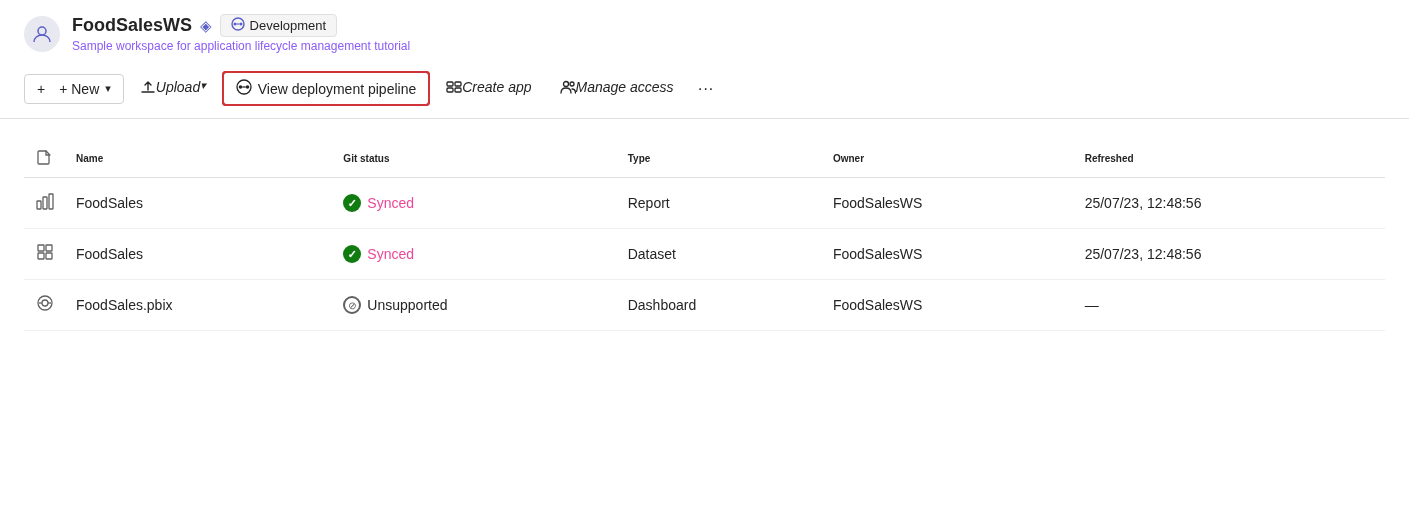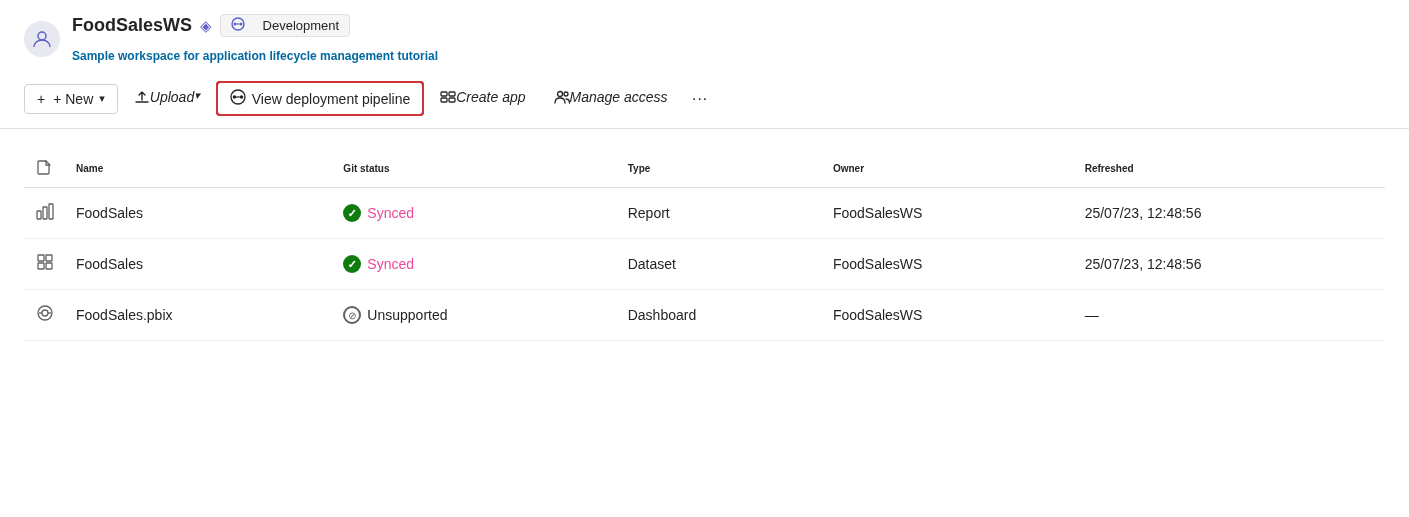--- a/index.html
+++ b/index.html
@@ -45,37 +45,36 @@
       font-weight: 700;
       color: #242424;
     }
     .diamond-icon {
       color: #5b5fc7;
       font-size: 15px;
     }
     .dev-badge {
       display: flex;
       align-items: center;
-      gap: 18px;
+      gap: 5px;
       background: #f5f5f5;
       border: 1px solid #e0e0e0;
       border-radius: 4px;
       padding: 2px 10px;
       font-size: 13px;
       color: #242424;
     }
     .dev-badge-icon {
       color: #5b5fc7;
       font-size: 13px;
     }
     .workspace-subtitle {
       font-size: 12px;
-      color: #0369a1;
-      margin-top: 12px;
-      font-weight: bold;
+      color: #8b5cf6;
+      margin-top: 2px;
     }
 
     
     .toolbar {
       display: flex;
       align-items: center;
       padding: 8px 24px;
       gap: 4px;
       border-bottom: 1px solid #e0e0e0;
       padding-bottom: 12px;
@@ -242,21 +241,21 @@
         <span>Development</span>
       </div>
     </div>
     <div class="workspace-subtitle">Sample workspace for application lifecycle management tutorial</div>
   </div>
 </div>
 
 <div class="toolbar">
   <button class="toolbar-btn new-btn">
     <span>+</span>
-    <span style="margin-left:2px">+ New</span>
+    <span style="margin-left:8px">+ New</span>
     <span style="font-size:11px;">▾</span>
   </button>
 
   <button class="toolbar-btn-text">
     <span>
       <svg width="16" height="16" viewBox="0 0 16 16" fill="none">
         <path d="M8 11V3M8 3L5 6M8 3L11 6" stroke="#242424" stroke-width="1.4" stroke-linecap="round" stroke-linejoin="round"></path>
         <path d="M2 13h12" stroke="#242424" stroke-width="1.4" stroke-linecap="round"></path>
       </svg>
     </span>

